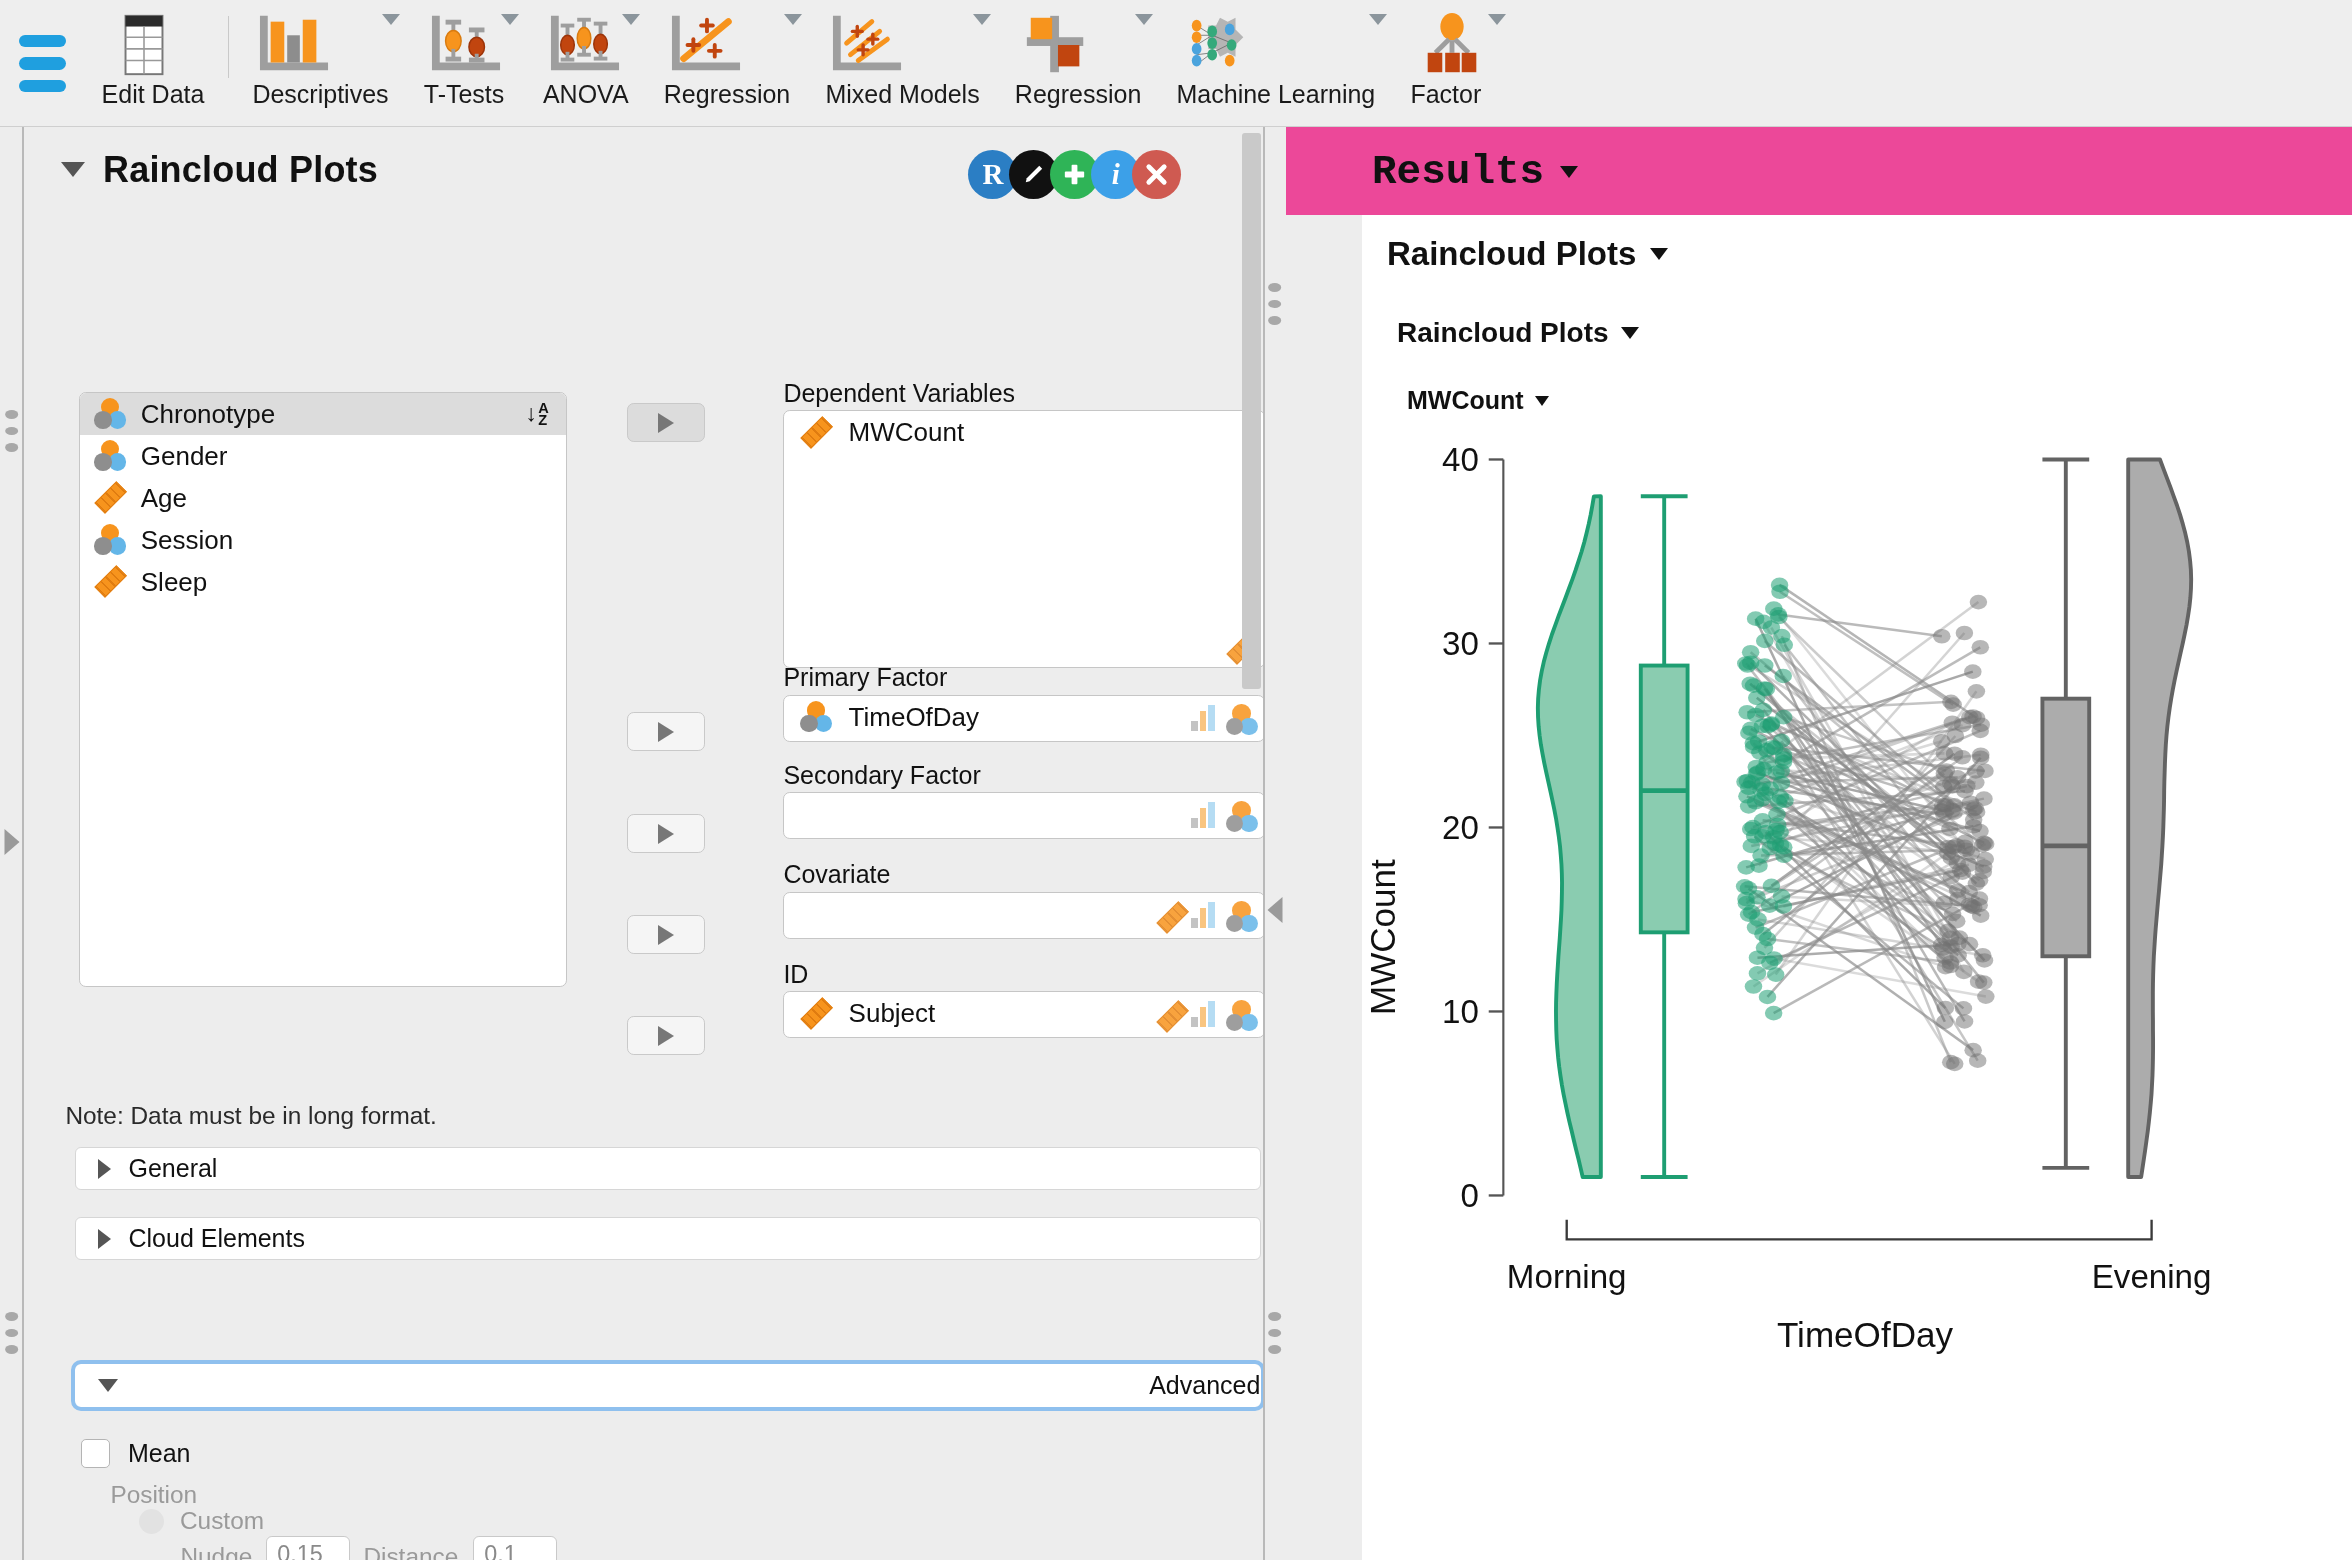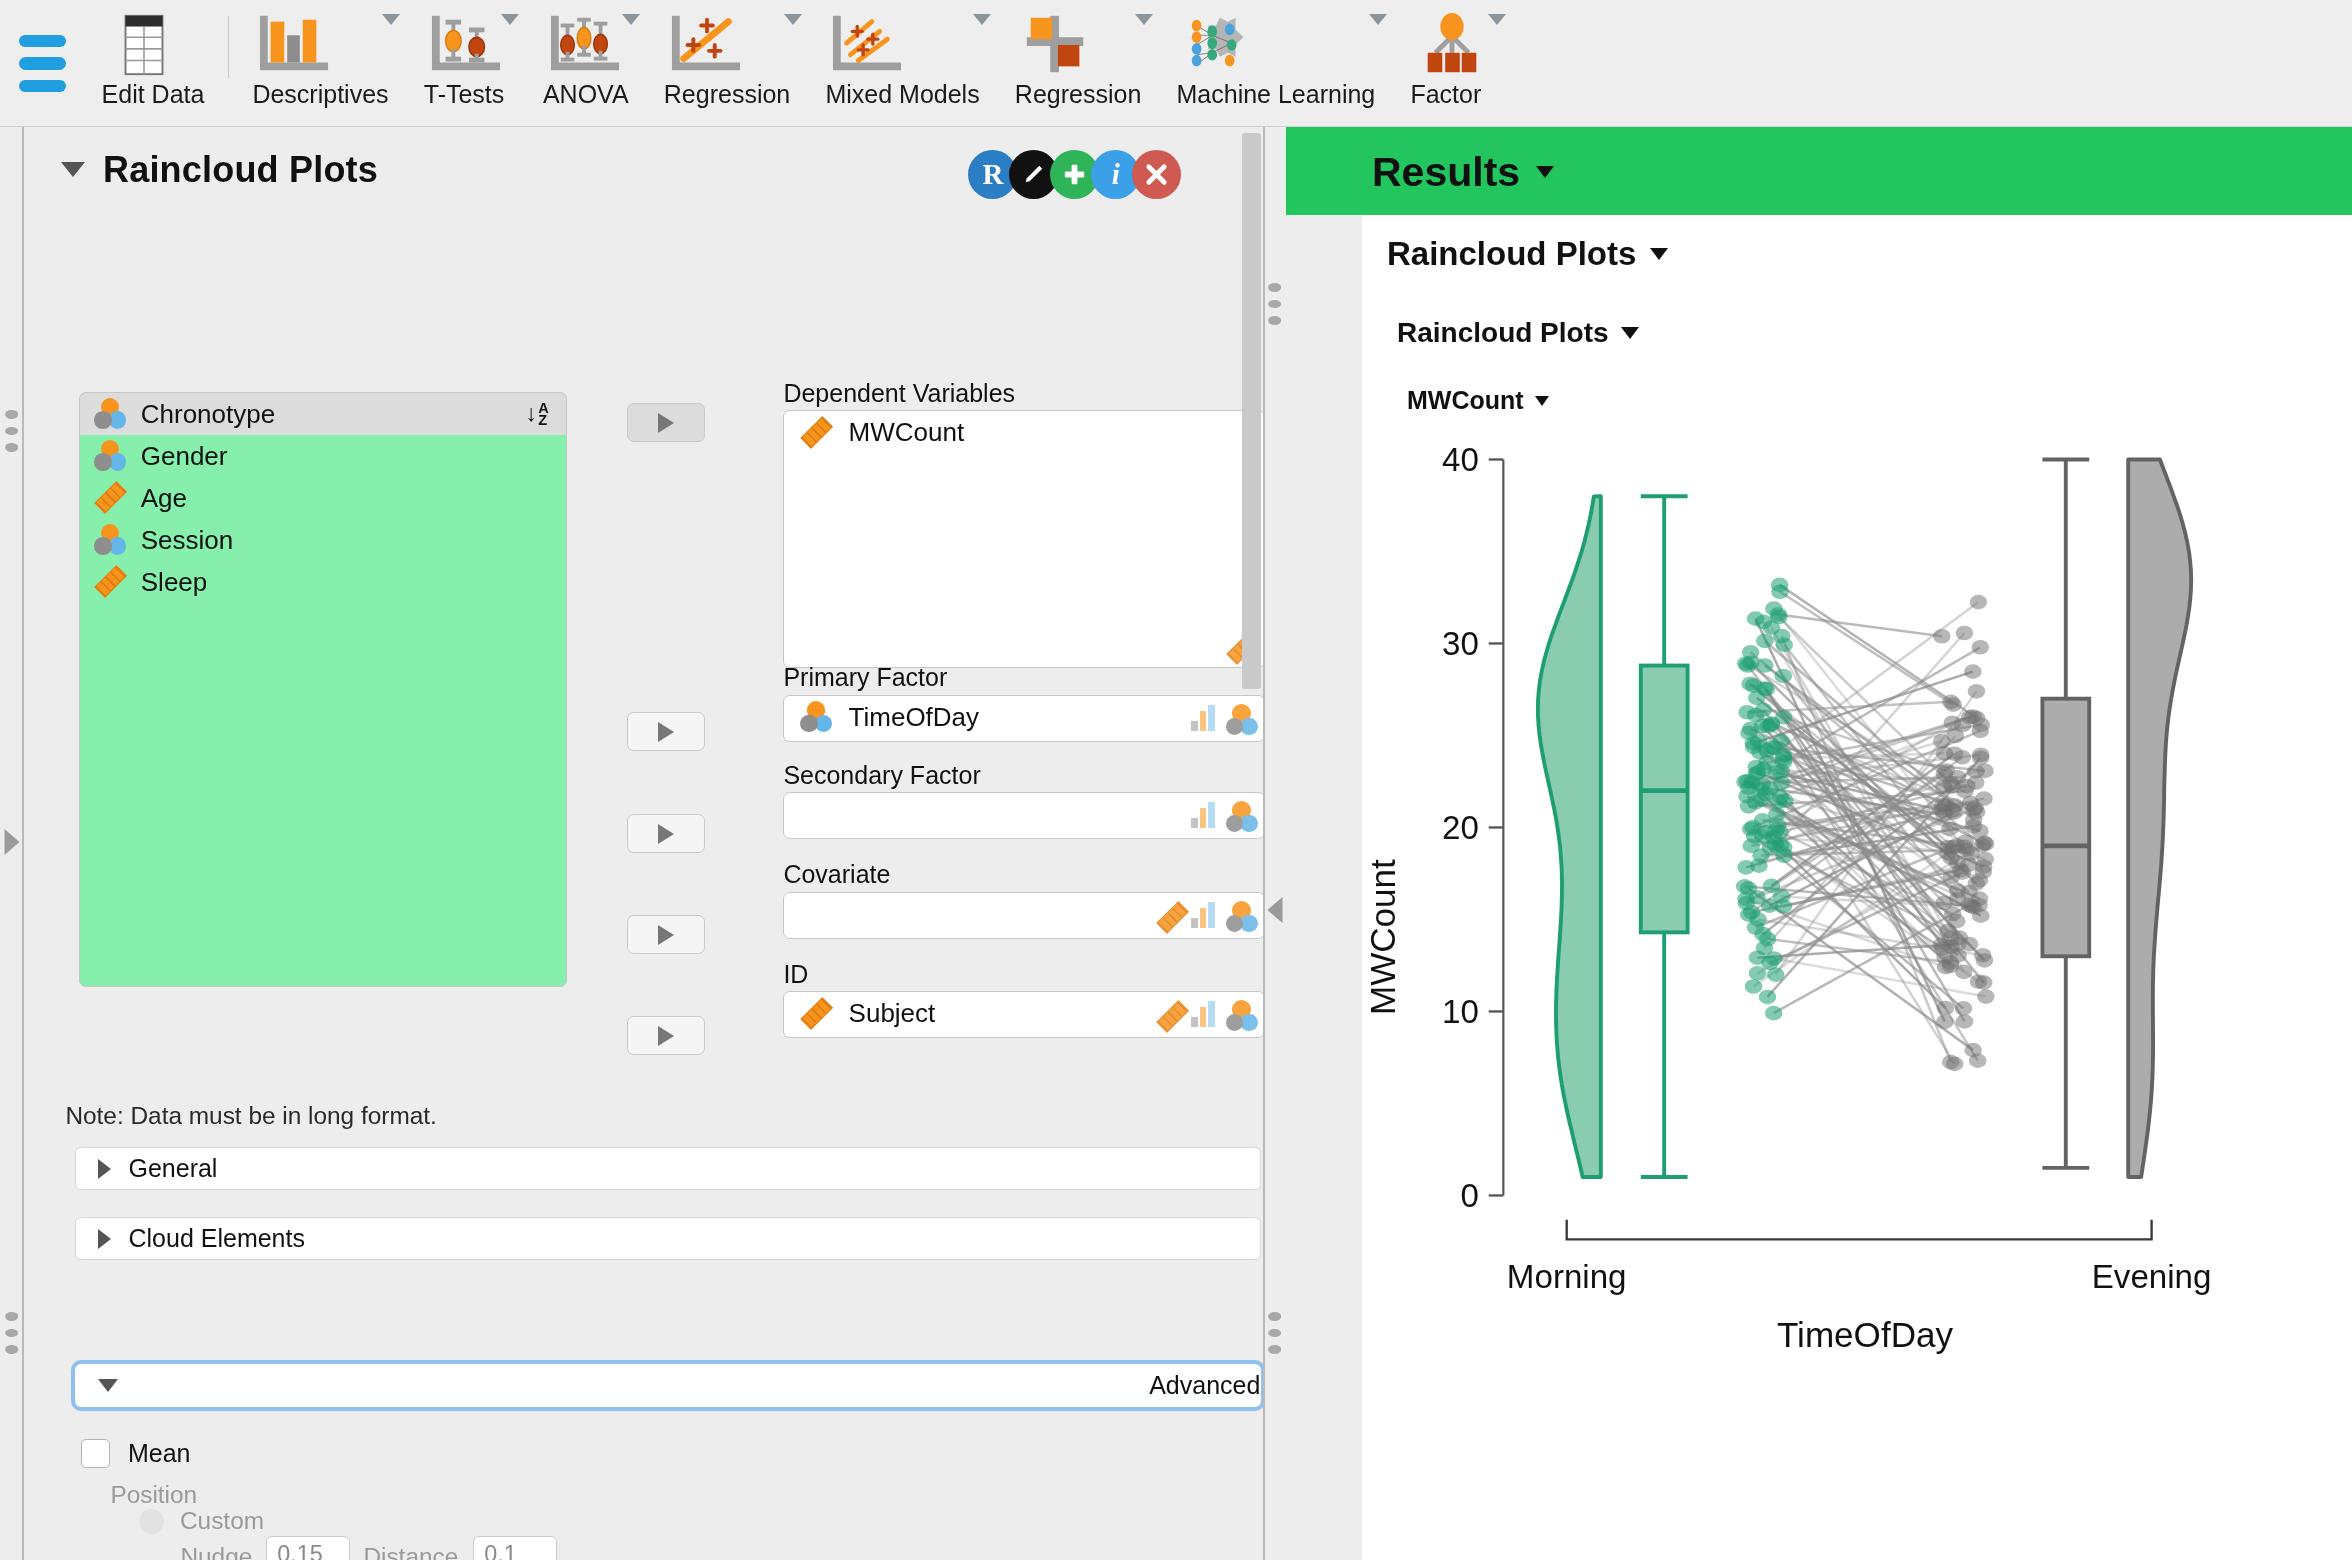--- a/index.html
+++ b/index.html
@@ -77,21 +77,21 @@
   #btnPen { left:985px; background:#111; }
   #btnAdd { left:1026px; background:#2fb457; font-size:39px; line-height:0; }
   #btnInfo{ left:1067px; background:#3ca0e8; font-size:29px; font-style:italic; font-family:"Liberation Serif",serif;}
   #btnClose{left:1108px; background:#cf5a51; font-size:31px; }
   #btnR{left:944px;} 
   .tbtn span{pointer-events:none;}
 
   
   #varbox {
     position:absolute; left:55px; top:265px; width:488px; height:595px;
-    background:#86efac; border:1px solid #c6c6c6; border-radius:6.8px; overflow:hidden;
+    background:#ffffff; border:1px solid #c6c6c6; border-radius:6.8px; overflow:hidden;
   }
   .varrow { height:42px; display:flex; align-items:center; padding-left:13.7px; gap:13.7px; cursor:pointer; }
   .varrow.sel { background:#dcdcdc; }
   .varrow .vname { font-size:26px; color:#111; }
 
   
   .ic { width:33px; height:33px; position:relative; flex:none; }
   .ic-nominal::before,.ic-nominal::after{content:"";position:absolute;border-radius:50%;}
   .ic-nominal::before{width:18.5px;height:18.5px;background:#f7941d;left:6.8px;top:0;}
   .ic-nominal::after{width:17.6px;height:17.6px;background:#8e8e8e;left:0;top:13.7px;}
@@ -167,21 +167,21 @@
 
   
   #gutterR { left:1263px; width:23.4px; background:#ededed; }
   #gutterR .gripA { top:156px; }
   #gutterR .gripB { top:1185px; }
   #gutterR .arrow { top:770px; border-top:13.7px solid transparent; border-bottom:13.7px solid transparent; border-right:15.6px solid #9a9a9a; }
   #vlineR { position:absolute; left:0px; top:0; bottom:0; width:2px; background:#b9b9b9; }
 
   
   #results { position:absolute; left:1286px; top:0; right:0; bottom:0; background:#ededed; }
-  #resHead { position:absolute; left:0; top:0; right:0; height:88px; background:#22c55e; }
+  #resHead { position:absolute; left:0; top:0; right:0; height:88px; background:#ec4899;font-family:Liberation Mono, monospace; }
   #resTitle { position:absolute; left:86px; top:21.5px; display:flex; align-items:center; gap:15.6px; }
   #resTitle .txt{ font-size:41px; font-weight:bold; color:#111; }
   .tri-sm { width:0;height:0;border-left:9.8px solid transparent;border-right:9.8px solid transparent;border-top:12.7px solid #111; }
   .tri-xs { width:0;height:0;border-left:7.8px solid transparent;border-right:7.8px solid transparent;border-top:10.7px solid #111; }
 
   #resDoc {
     position:absolute; left:76px; top:88px; right:0; bottom:0; background:#fff; overflow:hidden;
   }
   .resH2 { position:absolute; left:25px; top:19.5px; display:flex; align-items:center; gap:13.7px; }
   .resH2 .txt { font-size:33px; font-weight:bold; color:#111; }

